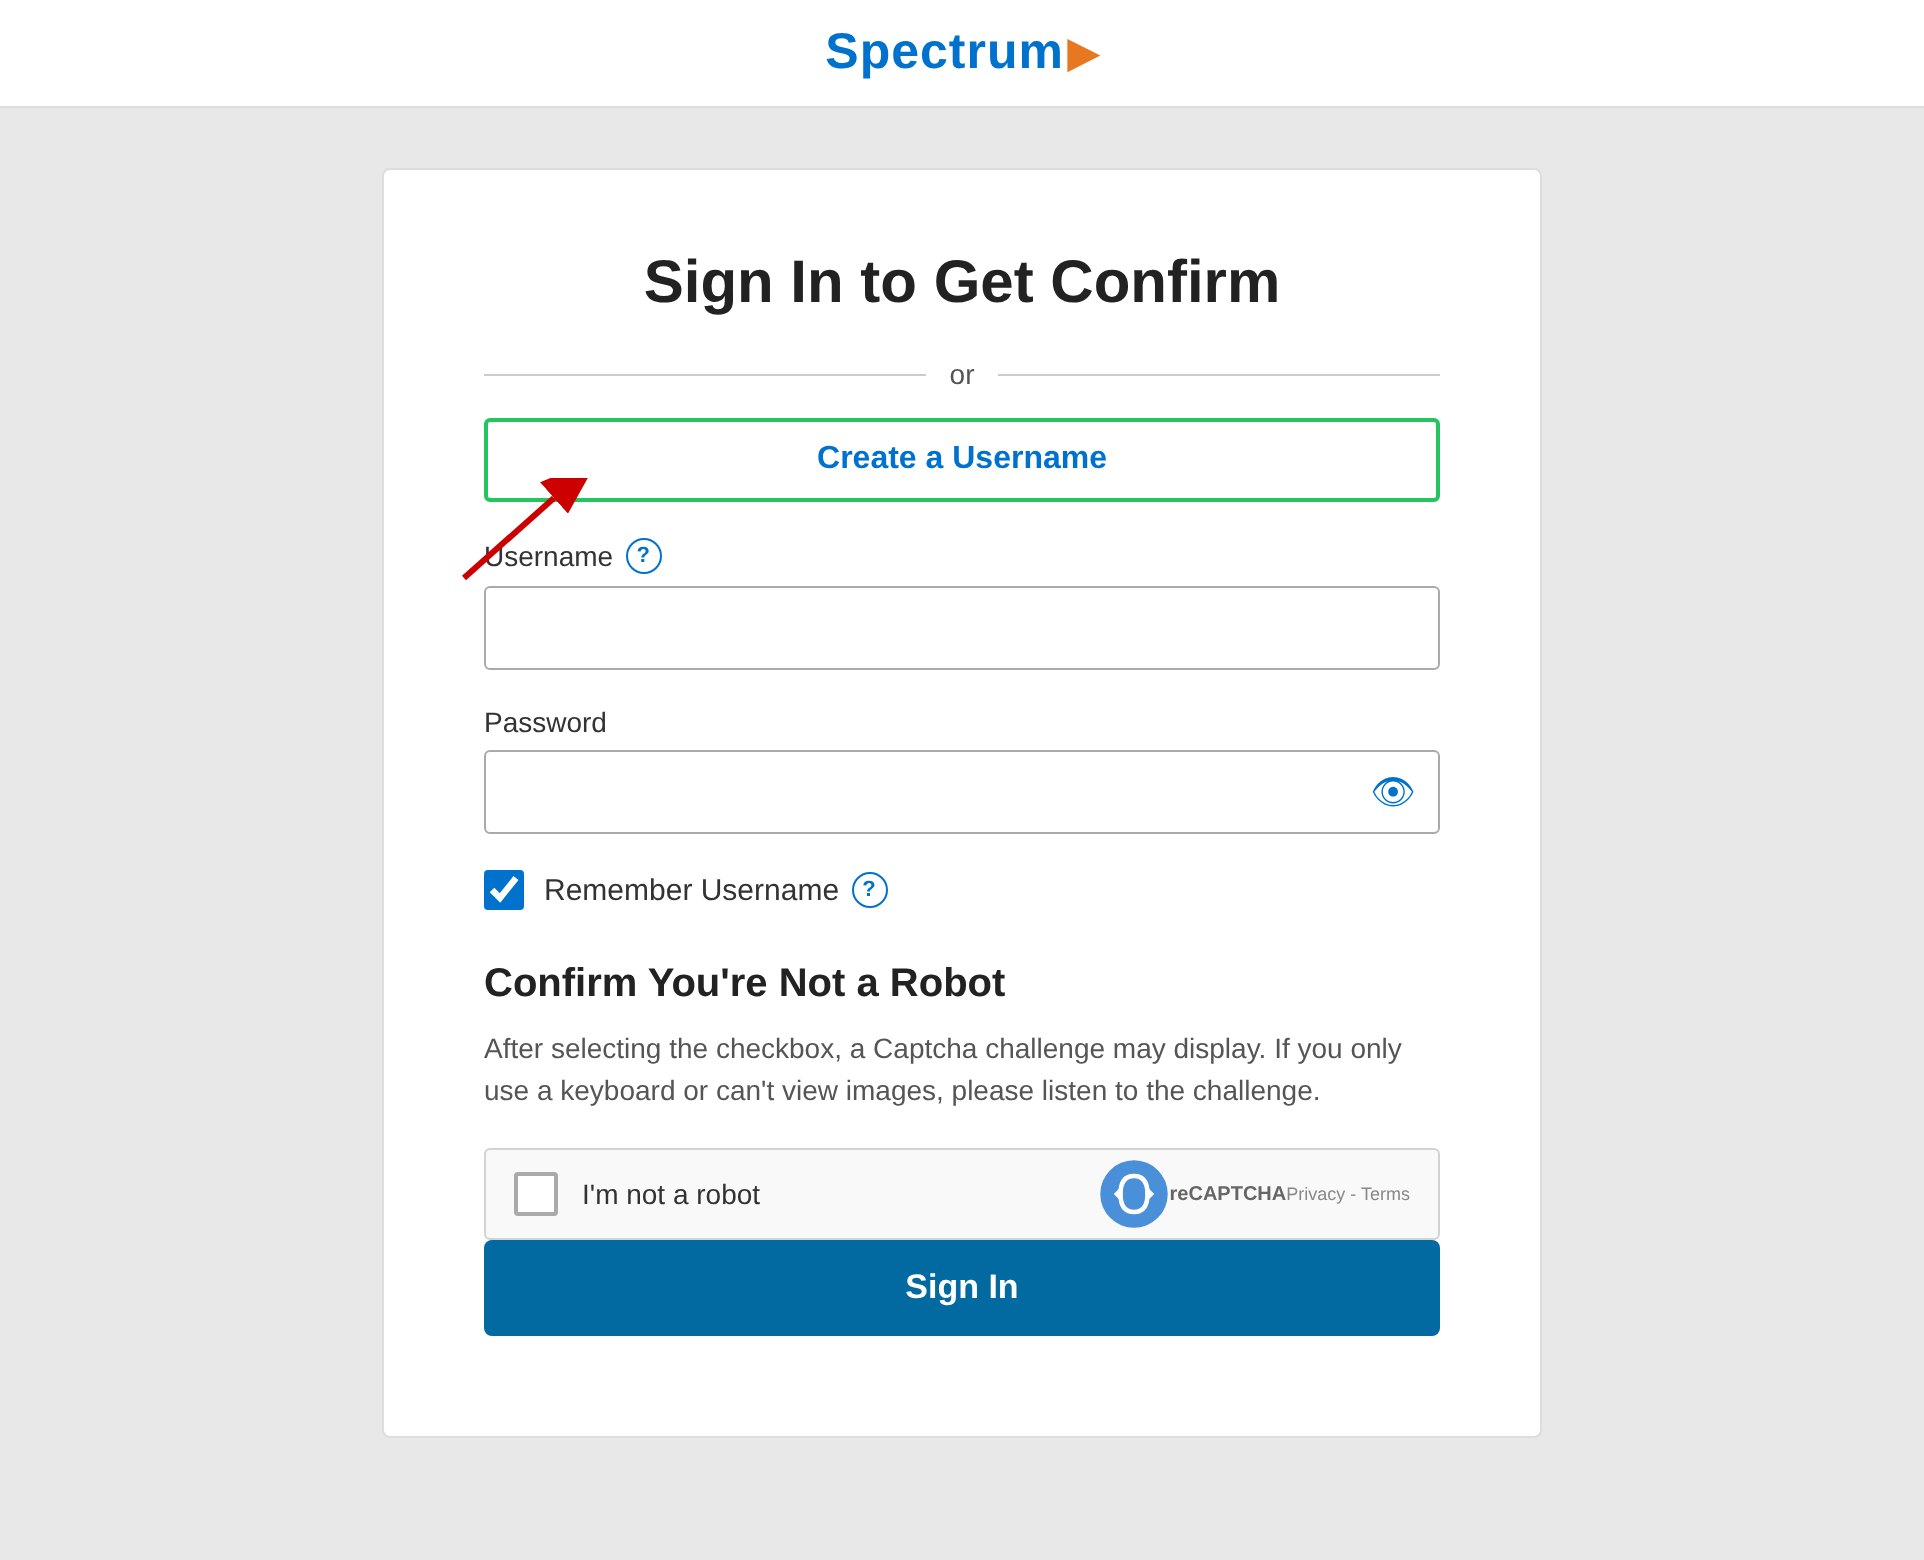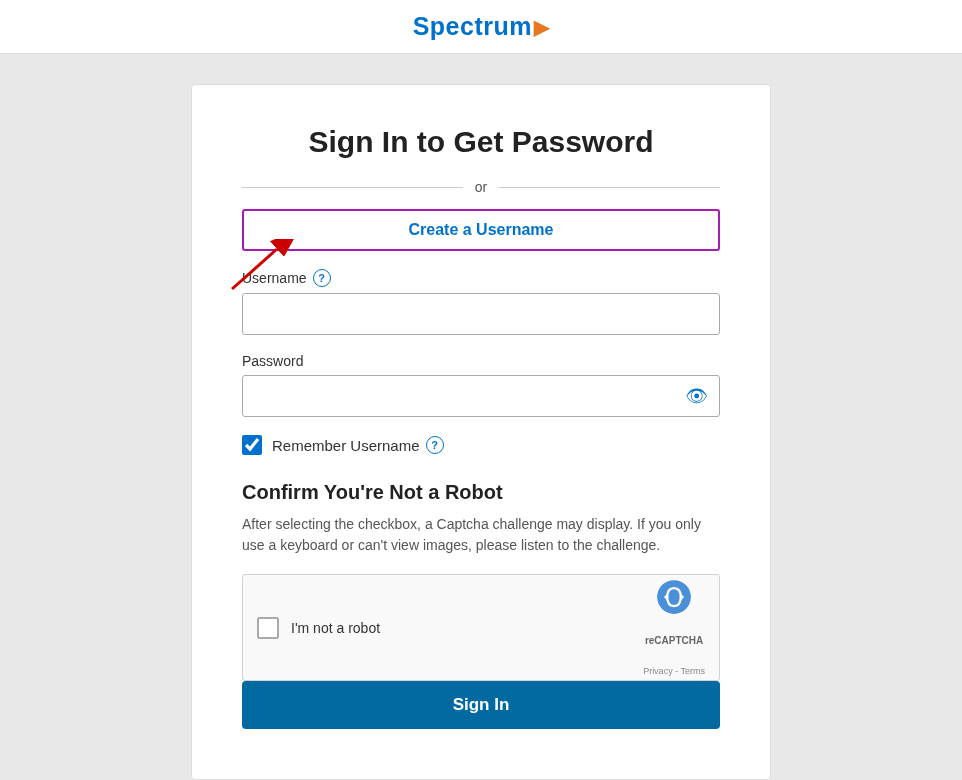--- a/index.html
+++ b/index.html
@@ -75,21 +75,21 @@
     .or-text {
       margin: 0 12px;
       color: #555;
       font-size: 14px;
     }
 
     .create-username-btn {
       display: block;
       width: 100%;
       padding: 10px;
-      border: 2px solid #a21caf;
+      border: 2px solid #22c55e;
       background-color: #ffffff;
       color: #0072ce;
       font-size: 16px;
       font-weight: 600;
       text-align: center;
       cursor: pointer;
       border-radius: 3px;
       margin-bottom: 18px;
       outline: none;
     }
@@ -209,23 +209,22 @@
       flex-shrink: 0;
     }
 
     .recaptcha-label {
       font-size: 14px;
       color: #333;
     }
 
     .recaptcha-right {
       display: flex;
-      flex-direction: column;
-      align-items: center;
-      gap: 20px;
+      flex-direction: row;
+      align-items: center;
     }
 
     .recaptcha-brand {
       font-size: 10px;
       color: #666;
       font-weight: bold;
       text-align: center;
     }
 
     .recaptcha-links {
@@ -267,21 +266,21 @@
 
 <div class="top-bar">
   <div class="logo">
     <span class="logo-text">Spectrum</span>
     <span class="logo-arrow">▶</span>
   </div>
 </div>
 
 <div class="card-container">
 
-  <h1 class="page-title">Sign In to Get Password</h1>
+  <h1 class="page-title">Sign In to Get Confirm</h1>
 
   <div class="or-divider">
     <div class="or-line"></div>
     <span class="or-text">or</span>
     <div class="or-line"></div>
   </div>
 
   <div style="position: relative;">
     <button class="create-username-btn">Create a Username</button>
 

